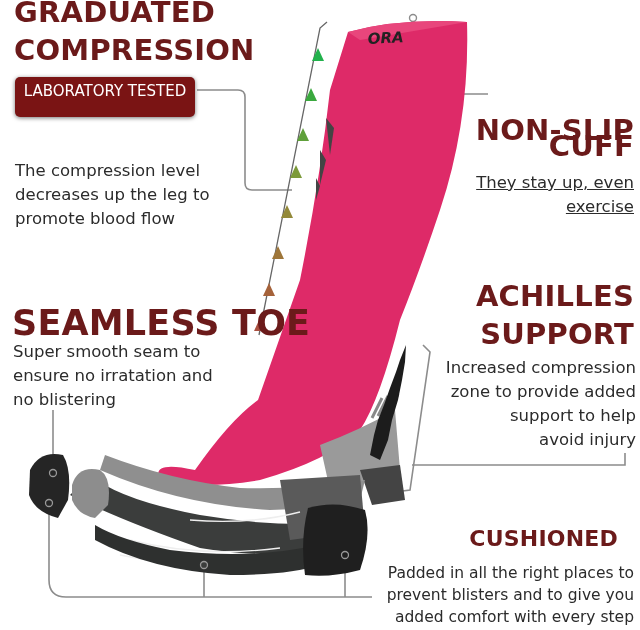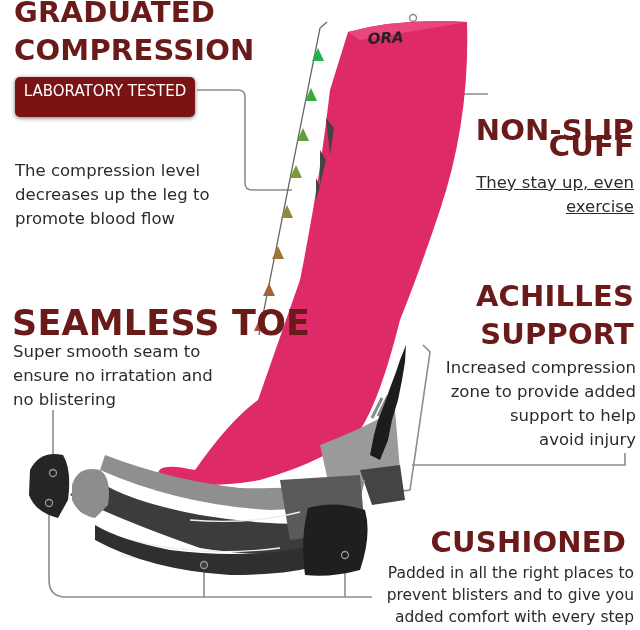--- a/index.html
+++ b/index.html
@@ -114,18 +114,18 @@
 
 <div class="h right" style="right:6px;top:282px;font-size:29px;">ACHILLES</div>
 <div class="h right" style="right:6px;top:320px;font-size:29px;">SUPPORT</div>
 <div class="p right" style="right:4px;top:356px;">
   <div>Increased compression</div>
   <div>zone to provide added</div>
   <div>support to help</div>
   <div>avoid injury</div>
 </div>
 
-<div class="h right" style="right:14px;top:528px;font-size:29px;">CUSHIONED</div>
+<div class="h right" style="right:22px;top:528px;font-size:22px;">CUSHIONED</div>
 <div class="p right" style="right:6px;top:562px;font-size:15.5px;line-height:22px;">
   <div>Padded in all the right places to</div>
   <div>prevent blisters and to give you</div>
   <div>added comfort with every step</div>
 </div>
 
 </body></html>

